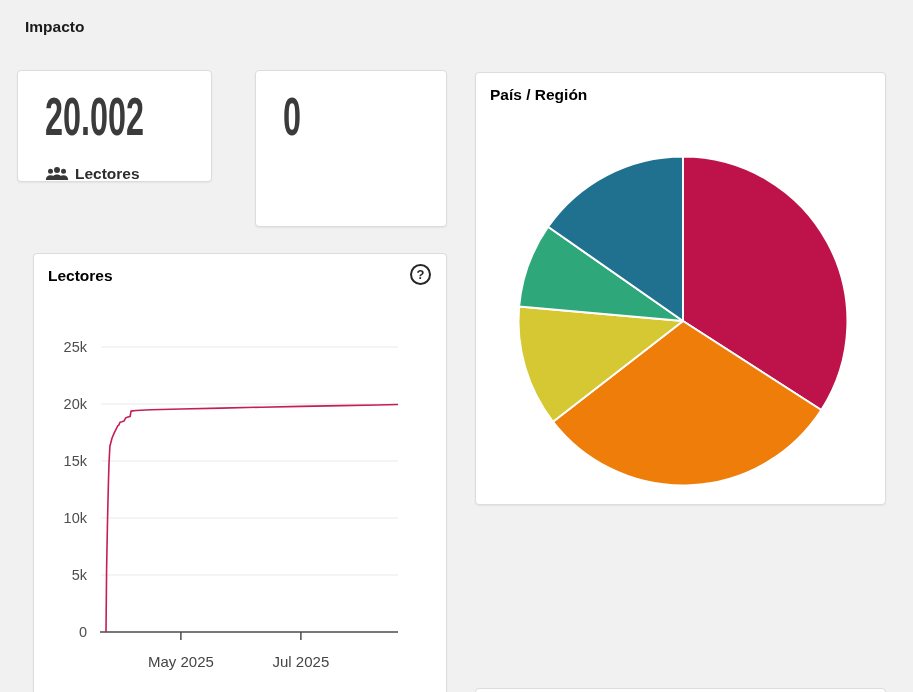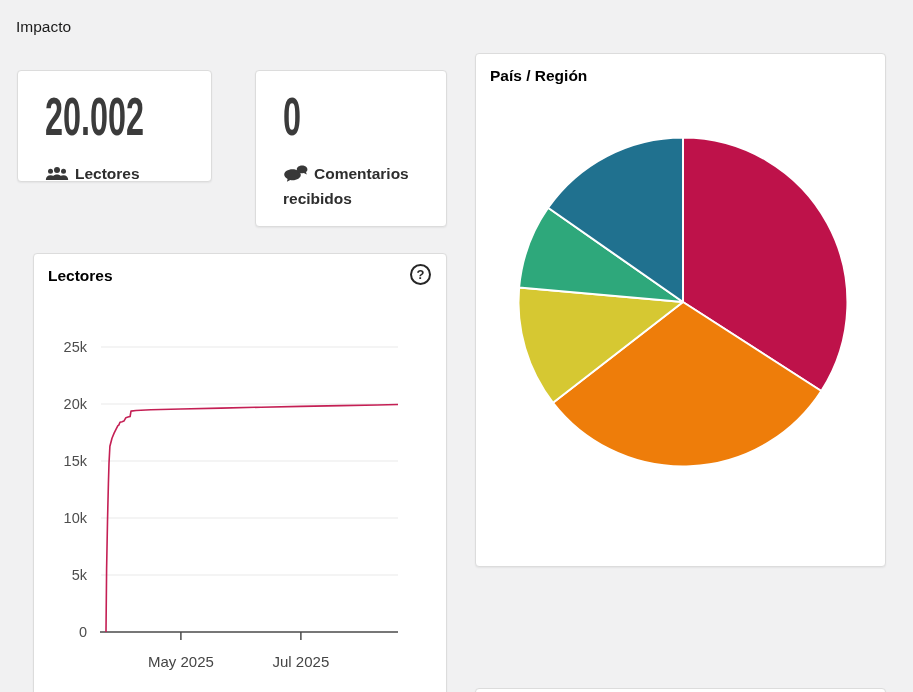--- a/index.html
+++ b/index.html
@@ -1,30 +1,30 @@
 <!DOCTYPE html>
 <html><head>
 <meta charset="utf-8">
 <style>
   html,body{margin:0;padding:0;}
   body{background:#f1f1f2;font-family:"Liberation Sans","DejaVu Sans",sans-serif;}
   .page{position:relative;width:913px;height:692px;overflow:hidden;background:#f1f1f2;}
   .card{position:absolute;background:#ffffff;border:1px solid #dcdcdc;border-radius:4px;
         box-shadow:0 1px 2px rgba(0,0,0,0.06);box-sizing:border-box;}
-  .page-title{position:absolute;left:16px;top:18px;font-size:15.5px;font-weight:400;color:#1b1b1b;}
+  .page-title{position:absolute;left:25px;top:18px;font-size:15.5px;font-weight:700;color:#1b1b1b;}
 
   .stat-card-1{left:17px;top:70px;width:195px;height:112px;}
   .stat-card-2{left:255px;top:70px;width:192px;height:157px;}
   .stat-value{margin:14px 0 0 27px;font-size:54px;font-weight:700;color:#3b3b3b;line-height:62px;
               transform:scaleX(0.6);transform-origin:0 0;white-space:nowrap;}
   .stat-label{margin:14px 0 0 27px;font-size:15.5px;font-weight:700;color:#2e2e2e;line-height:25px;width:142px;}
   .stat-label svg{vertical-align:-3px;margin-right:6px;}
 
   .line-card{left:33px;top:253px;width:414px;height:460px;}
-  .pie-card{left:475px;top:53px;width:411px;height:514px;}
+  .pie-card{left:475px;top:72px;width:411px;height:433px;}
   .card-title{position:absolute;left:14px;top:13px;font-size:15.5px;font-weight:700;color:#000000;z-index:2;}
   .help{position:absolute;left:376px;top:10px;width:21px;height:21px;border:2px solid #262626;border-radius:50%;
         font-size:13px;font-weight:700;color:#262626;display:flex;align-items:center;justify-content:center;
         box-sizing:border-box;cursor:pointer;z-index:2;}
 
   #line-svg{position:absolute;left:0;top:0;width:414px;height:430px;}
   #line-svg text{font-family:"Liberation Sans","DejaVu Sans",sans-serif;}
   #line-svg .ytick{font-size:14.5px;text-anchor:end;fill:#4d4d4d;}
   #line-svg .xtick{font-size:15px;text-anchor:middle;fill:#454545;}
 
@@ -52,26 +52,20 @@
         <circle cx="12" cy="4" r="3"></circle>
         <path d="M6.6 14c0-3.4 2.3-5.5 5.4-5.5s5.4 2.1 5.4 5.5z"></path>
         <circle cx="18.5" cy="5.2" r="2.5"></circle>
         <path d="M13.8 14c0-3 2-4.8 4.7-4.8s4.7 1.8 4.7 4.8z"></path>
       </svg><span>Lectores</span>
     </div>
   </div>
 
   <div class="card stat-card-2">
     <div class="stat-value">0</div>
-    <div class="stat-label">
-      <svg width="25" height="17" viewBox="0 0 25 17" fill="#383838">
-        <path d="M9.5 4.2C4.9 4.2 1.2 6.6 1.2 9.6c0 1.8 1.4 3.4 3.4 4.4l-.7 2.8 3.4-1.7c.7.14 1.4.2 2.2.2 4.6 0 8.3-2.4 8.3-5.5S14.1 4.2 9.5 4.2z"></path>
-        <path d="M19.1 0.5c-2.9 0-5.3 1.7-5.3 3.9s2.4 3.9 5.3 3.9c.6 0 1.2-.07 1.7-.2l3 1.3-.8-2.4c.9-.7 1.4-1.6 1.4-2.6 0-2.2-2.4-3.9-5.3-3.9z"></path>
-      </svg><span>Comentarios recibidos</span>
-    </div>
   </div>
 
   <div class="card line-card">
     <div class="card-title">Lectores</div>
     <div class="help">?</div>
     <svg id="line-svg" viewBox="0 0 414 430">
         <text x="53" y="383" class="ytick">0</text>
         <line x1="67" x2="364" y1="321" y2="321" stroke="#e9e9e9" stroke-width="1"></line>
         <text x="53" y="326" class="ytick">5k</text>
         <line x1="67" x2="364" y1="264" y2="264" stroke="#e9e9e9" stroke-width="1"></line>

